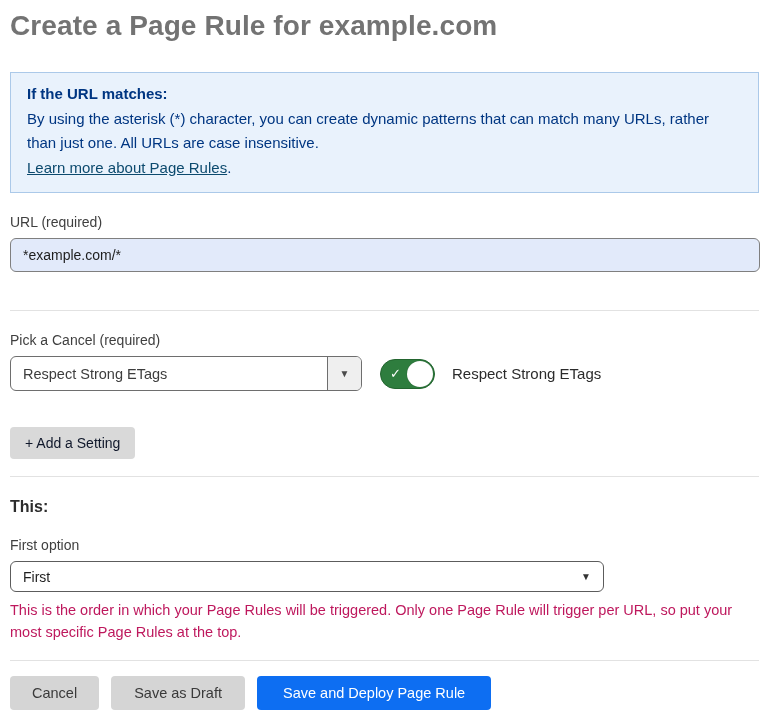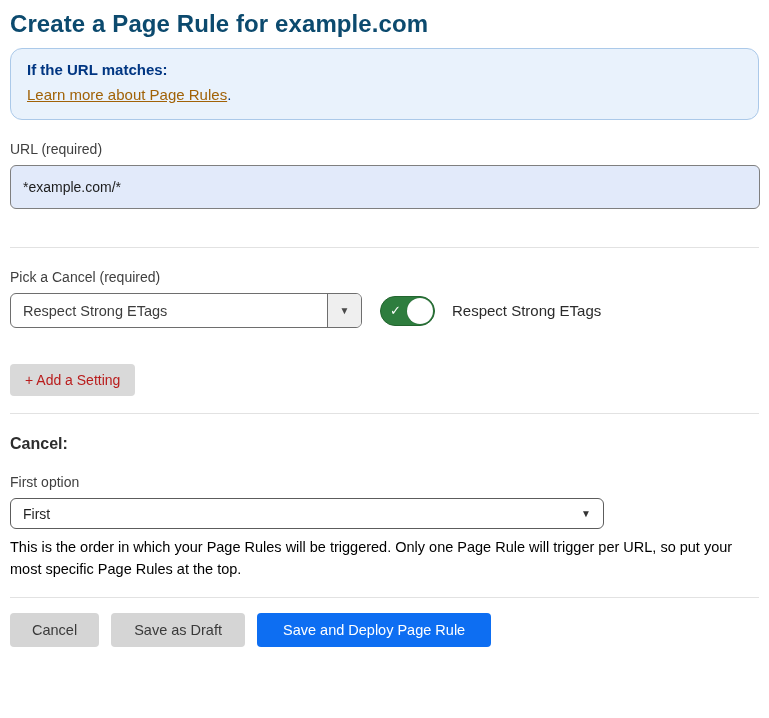--- a/index.html
+++ b/index.html
@@ -8,54 +8,54 @@
     background: #ffffff;
     font-family: "Liberation Sans", "DejaVu Sans", sans-serif;
     color: #1f1f1f;
     width: 769px;
     height: 718px;
     overflow: hidden;
   }
   .container { padding: 10px 10px 0 10px; width: 769px; }
 
   .page-title {
-    font-size: 24px;
+    font-size: 28px;
     font-weight: 700;
-    color: #0c4a6e;
+    color: #737373;
     letter-spacing: .1px;
   }
 
   .info-box {
-    margin-top: 10px;
+    margin-top: 30px;
     background: #e9f2fc;
     border: 1px solid #abc9e9;
-    border-radius: 12px;
+    border-radius: 0;
     padding: 9px 16px 12px 16px;
     font-size: 15px;
     line-height: 24.5px;
     color: #003682;
   }
   .info-box .info-heading { font-weight: 700; }
   .info-box a.info-link {
-    color: #a16207;
+    color: #0c4a6e;
     text-decoration: underline;
     cursor: pointer;
   }
   .info-box .info-link-suffix { color: #003682; }
 
   .field-label {
     font-size: 14px;
     color: #3f3f3f;
     margin-top: 21px;
   }
 
   .url-input {
     margin-top: 8px;
     width: 750px;
-    height: 44px;
+    height: 34px;
     background: #e2eafa;
     border: 1px solid #7f7f7f;
     border-radius: 6px;
     padding: 0 12px;
     font-size: 14px;
     color: #1d1d1d;
     font-family: "Liberation Sans", "DejaVu Sans", sans-serif;
     outline: none;
   }
 
@@ -153,21 +153,21 @@
 
   .add-setting-btn {
     margin-top: 36px;
     display: inline-block;
     background: #d9d9d9;
     border: none;
     border-radius: 4px;
     padding: 0 15px;
     height: 32px;
     font-size: 14px;
-    color: #b91c1c;
+    color: #0f172a;
     font-family: "Liberation Sans", "DejaVu Sans", sans-serif;
     cursor: pointer;
   }
 
   .order-select {
     margin-top: 8px;
     width: 594px;
     height: 31px;
     border: 1px solid #5c5c5c;
     border-radius: 6px;
@@ -182,21 +182,21 @@
   .order-select .order-value { flex: 1; }
   .order-select .order-chevron {
     font-size: 10px;
     color: #333333;
   }
 
   .help-text {
     margin-top: 7px;
     font-size: 14.5px;
     line-height: 22px;
-    color: #000000;
+    color: #be185d;
     width: 740px;
   }
 
   .footer {
     margin-top: 15px;
     display: flex;
     align-items: center;
   }
   .btn {
     height: 34px;
@@ -221,20 +221,21 @@
 </style>
 </head>
 <body>
 
 <div class="container">
 
   <h1 class="page-title">Create a Page Rule for example.com</h1>
 
   <div class="info-box">
     <div class="info-heading">If the URL matches:</div>
+    <div class="info-body">By using the asterisk (*) character, you can create dynamic patterns that can match many URLs, rather than just one. All URLs are case insensitive.</div>
     <div>
       <a class="info-link">Learn more about Page Rules</a><span class="info-link-suffix">.</span>
     </div>
   </div>
 
   <div class="field-label">URL (required)</div>
   <input type="text" class="url-input" value="*example.com/*" style="">
 
   <hr class="divider divider-1">
 
@@ -254,21 +255,21 @@
         <span class="toggle-knob"></span>
       </div>
       <span class="toggle-label">Respect Strong ETags</span>
     </div>
   </div>
 
   <button class="add-setting-btn">+ Add a Setting</button>
 
   <hr class="divider divider-2">
 
-  <div class="section-heading">Cancel:</div>
+  <div class="section-heading">This:</div>
 
   <div class="field-label">First option</div>
 
   <div class="order-select">
     <span class="order-value">First</span>
     <span class="order-chevron">▼</span>
   </div>
 
   <div class="help-text">This is the order in which your Page Rules will be triggered. Only one Page Rule will trigger per URL, so put your most specific Page Rules at the top.</div>
 

